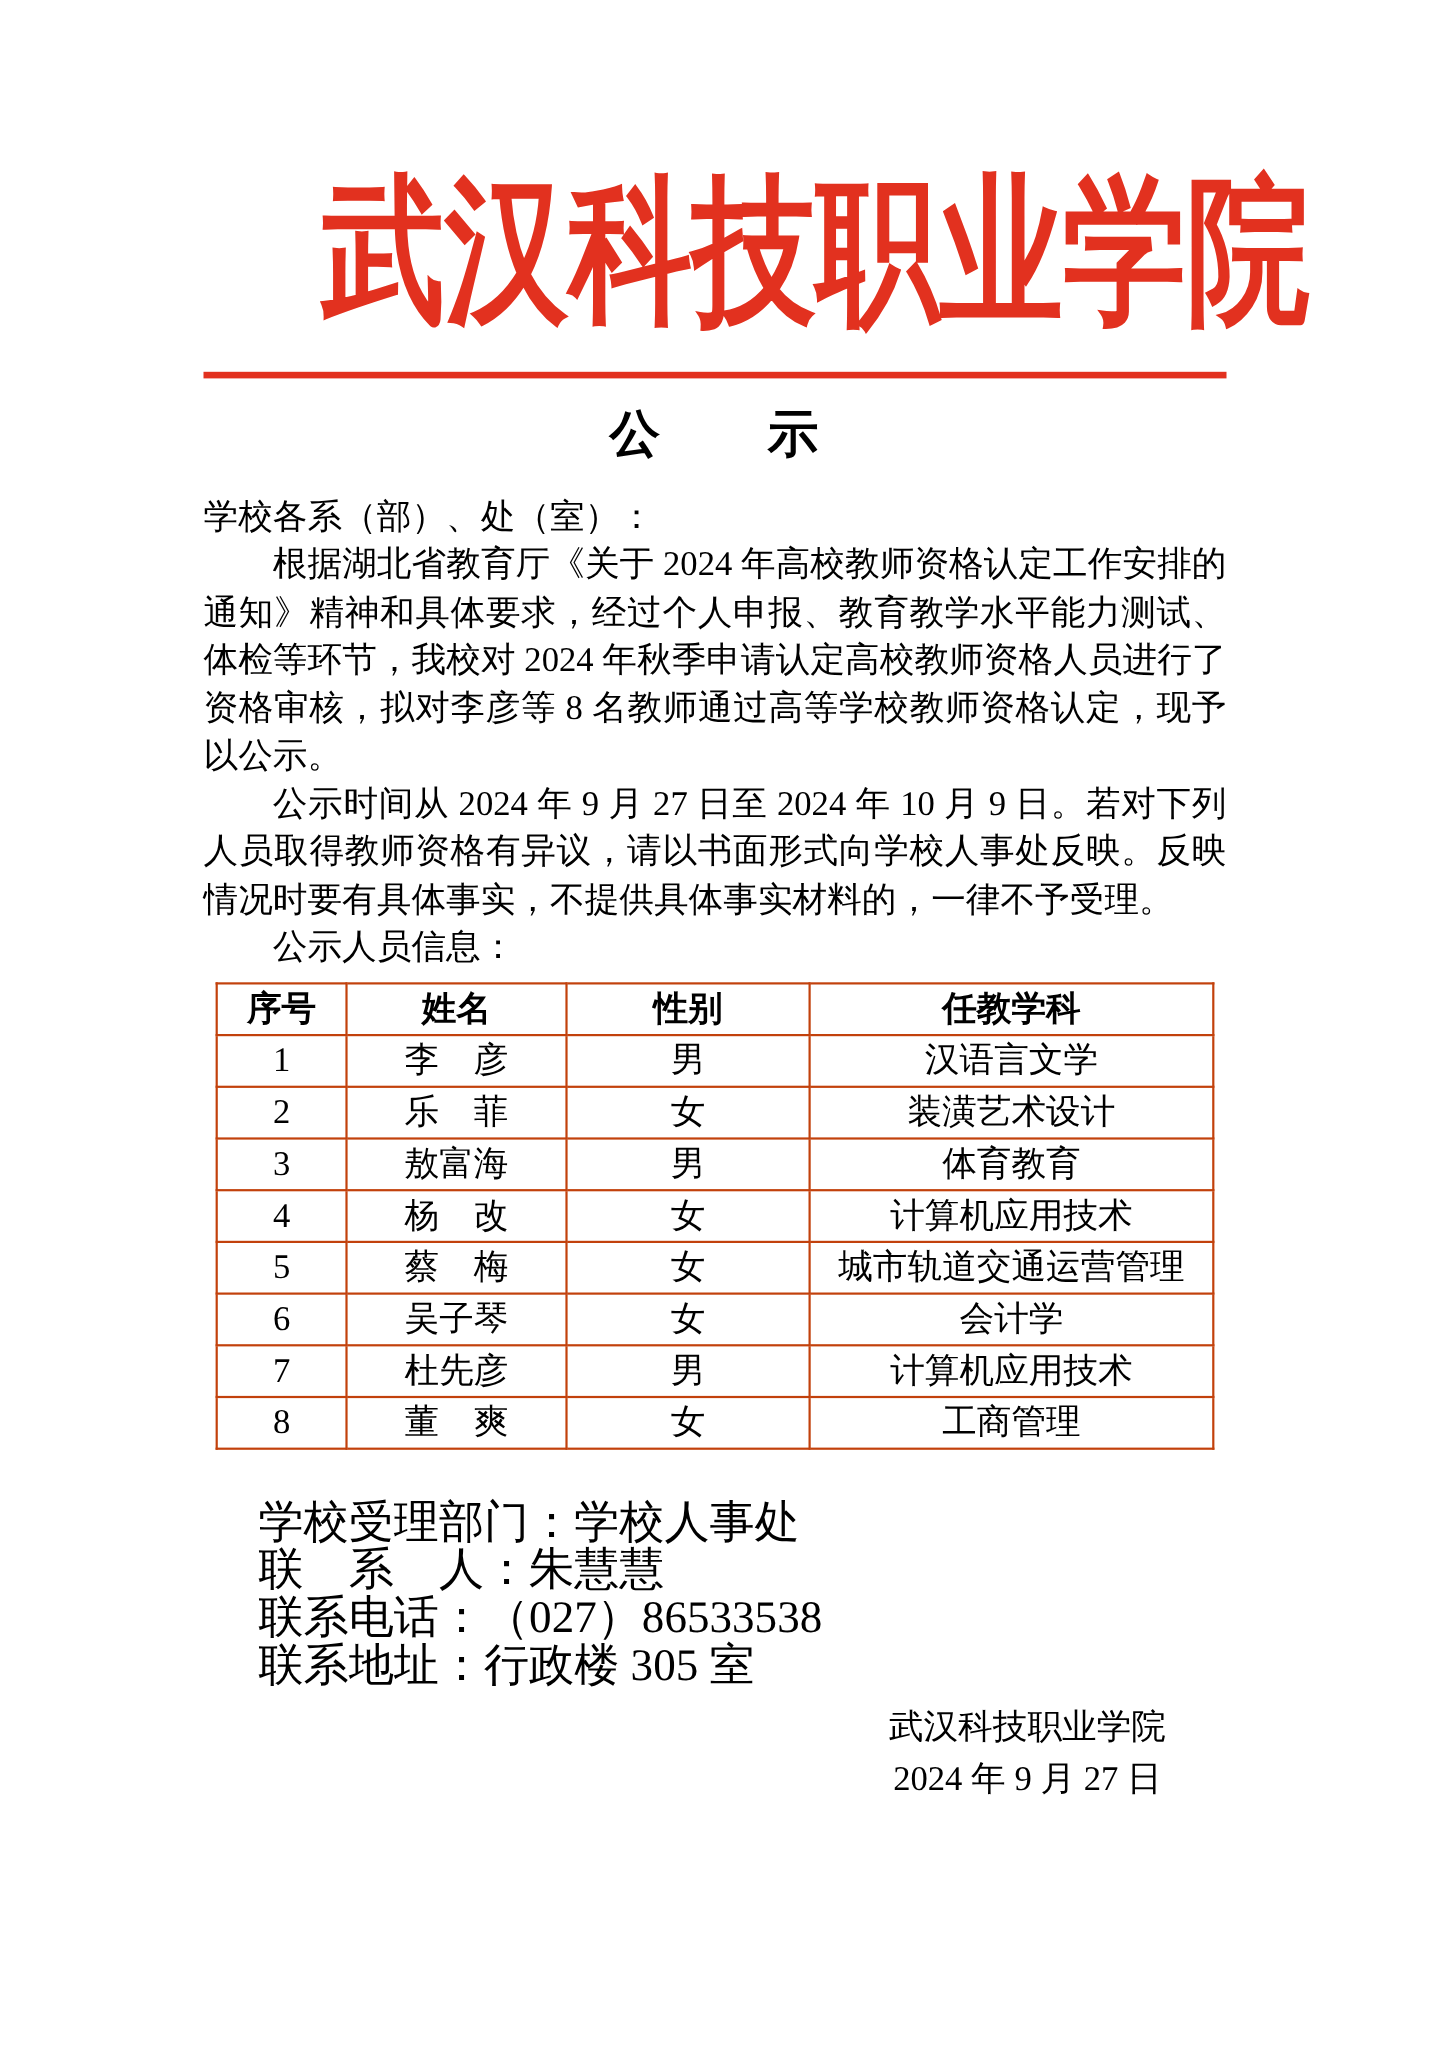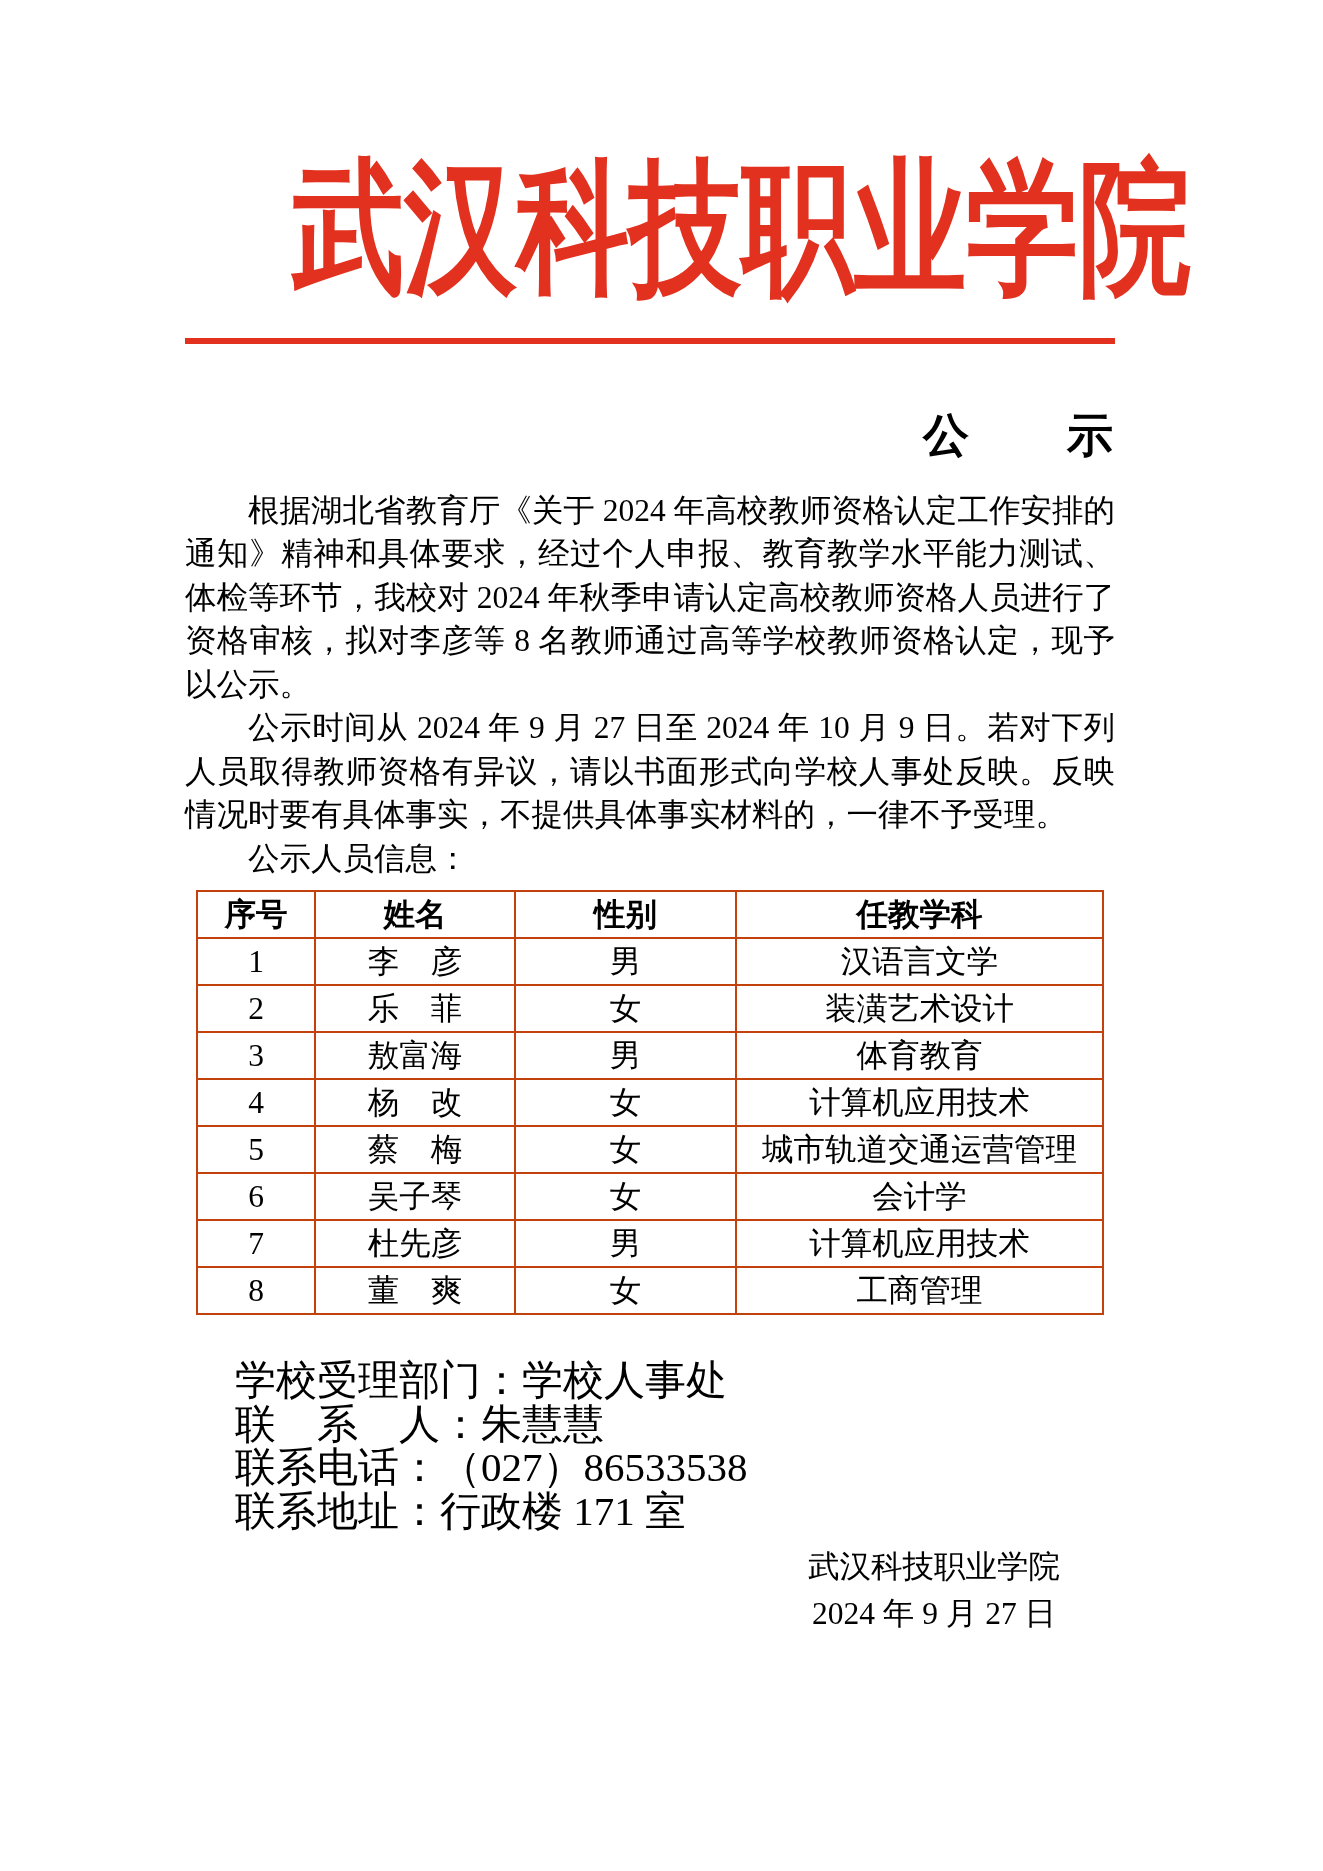--- a/index.html
+++ b/index.html
@@ -29,26 +29,26 @@
     white-space: nowrap;
     transform: scaleX(0.77);
     transform-origin: center;
   }
   .red-line {
     margin-top: 26px;
     height: 6px;
     background: var(--accent);
   }
   .doc-title {
-    margin-top: 64px;
+    margin-top: 23px;
     font-family: "Liberation Sans", "DejaVu Sans", sans-serif;
     font-weight: bold;
     font-size: 46px;
     letter-spacing: 2px;
-    text-align: right;
+    text-align: center;
     line-height: 1.2;
   }
   .body-text {
     margin-top: 26px;
     font-size: 31.5px;
     line-height: 43.5px;
     text-align: justify;
   }
   .body-text p { margin: 0; }
   .body-text p.indent { text-indent: 2em; }
@@ -91,20 +91,21 @@
 <div class="page">
   <div class="content">
 
     <div class="school-name">武汉科技职业学院</div>
 
     <div class="red-line"></div>
 
     <div class="doc-title">公　　示</div>
 
     <div class="body-text">
+      <p>学校各系（部）、处（室）：</p>
       <p class="indent">根据湖北省教育厅《关于 2024 年高校教师资格认定工作安排的通知》精神和具体要求，经过个人申报、教育教学水平能力测试、体检等环节，我校对 2024 年秋季申请认定高校教师资格人员进行了资格审核，拟对李彦等 8 名教师通过高等学校教师资格认定，现予以公示。</p>
       <p class="indent">公示时间从 2024 年 9 月 27 日至 2024 年 10 月 9 日。若对下列人员取得教师资格有异议，请以书面形式向学校人事处反映。反映情况时要有具体事实，不提供具体事实材料的，一律不予受理。</p>
       <p class="indent">公示人员信息：</p>
     </div>
 
     <table class="roster">
       <colgroup>
         <col style="width:118px">
         <col style="width:200px">
         <col style="width:221px">
@@ -165,21 +166,21 @@
         <td>女</td>
         <td>工商管理</td>
       </tr>
     </tbody>
       </table>
 
     <div class="contact">
       <div>学校受理部门：学校人事处</div>
       <div>联　系　人：朱慧慧</div>
       <div>联系电话：（027）86533538</div>
-      <div>联系地址：行政楼 171 室</div>
+      <div>联系地址：行政楼 305 室</div>
     </div>
 
     <div class="signature">
       <div>武汉科技职业学院</div>
       <div>2024 年 9 月 27 日</div>
     </div>
 
   </div>
 </div>
 

